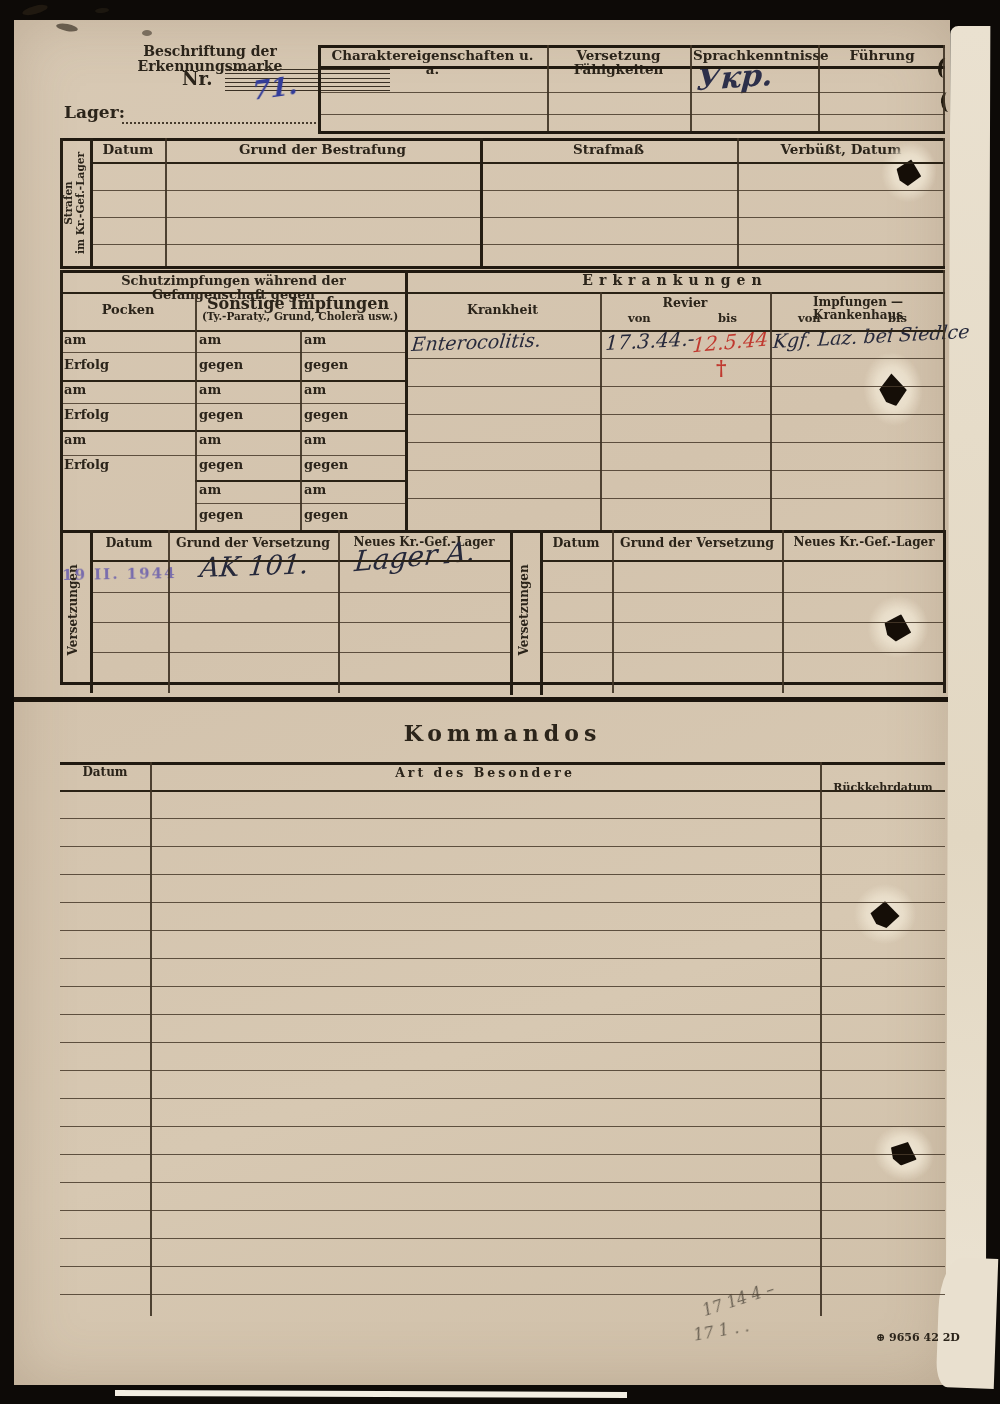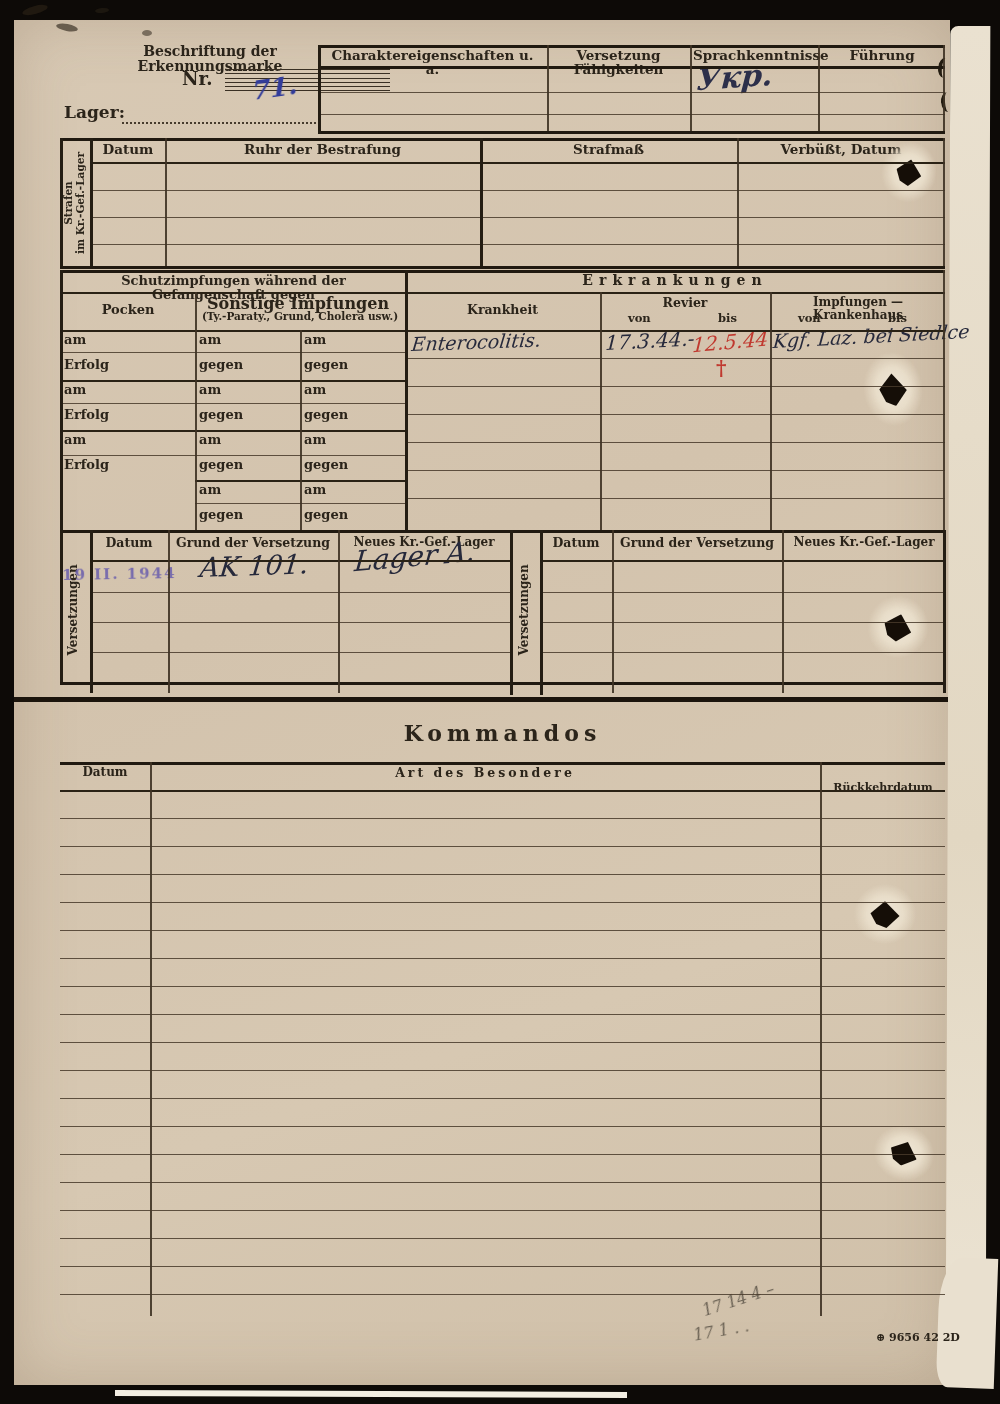--- a/index.html
+++ b/index.html
@@ -90,21 +90,21 @@
 <div class="lbl ctr" style="left:822px;top:48px;width:120px;font-size:13.5px;">Führung</div>
 <div class="hw" style="left:698px;top:62px;font-size:30px;font-weight:bold;transform:rotate(-4deg) skewX(-8deg);color:#2c2f4a;">Укр.</div>
 
 <div class="vlabel" style="left:58px;top:140px;width:32px;height:126px;">
   <div class="inner" style="font-size:10.5px;">
     <div>Strafen</div>
     <div>im Kr.-Gef.-Lager</div>
   </div>
 </div>
 <div class="lbl ctr" style="left:92px;top:142px;width:72px;font-size:13.5px;">Datum</div>
-<div class="lbl ctr" style="left:170px;top:142px;width:305px;font-size:13.5px;">Ruhr der Bestrafung</div>
+<div class="lbl ctr" style="left:170px;top:142px;width:305px;font-size:13.5px;">Grund der Bestrafung</div>
 <div class="lbl ctr" style="left:485px;top:142px;width:247px;font-size:13.5px;">Strafmaß</div>
 <div class="lbl ctr" style="left:742px;top:142px;width:198px;font-size:13.5px;">Verbüßt, Datum</div>
 
 <div class="lbl ctr" style="left:66px;top:274px;width:335px;font-size:13px;">Schutzimpfungen während der Gefangenschaft gegen</div>
 <div class="lbl ctr" style="left:410px;top:273px;width:530px;font-size:14px;letter-spacing:6px;">Erkrankungen</div>
 
 <div class="lbl ctr" style="left:64px;top:303px;width:128px;font-size:13px;">Pocken</div>
 <div class="lbl ctr" style="left:196px;top:296px;width:204px;font-size:16px;">Sonstige Impfungen</div>
 <div class="lbl ctr" style="left:198px;top:311px;width:204px;font-size:10.5px;">(Ty.-Paraty., Grund, Cholera usw.)</div>
 <div class="lbl ctr" style="left:410px;top:303px;width:185px;font-size:12.5px;">Krankheit</div>

